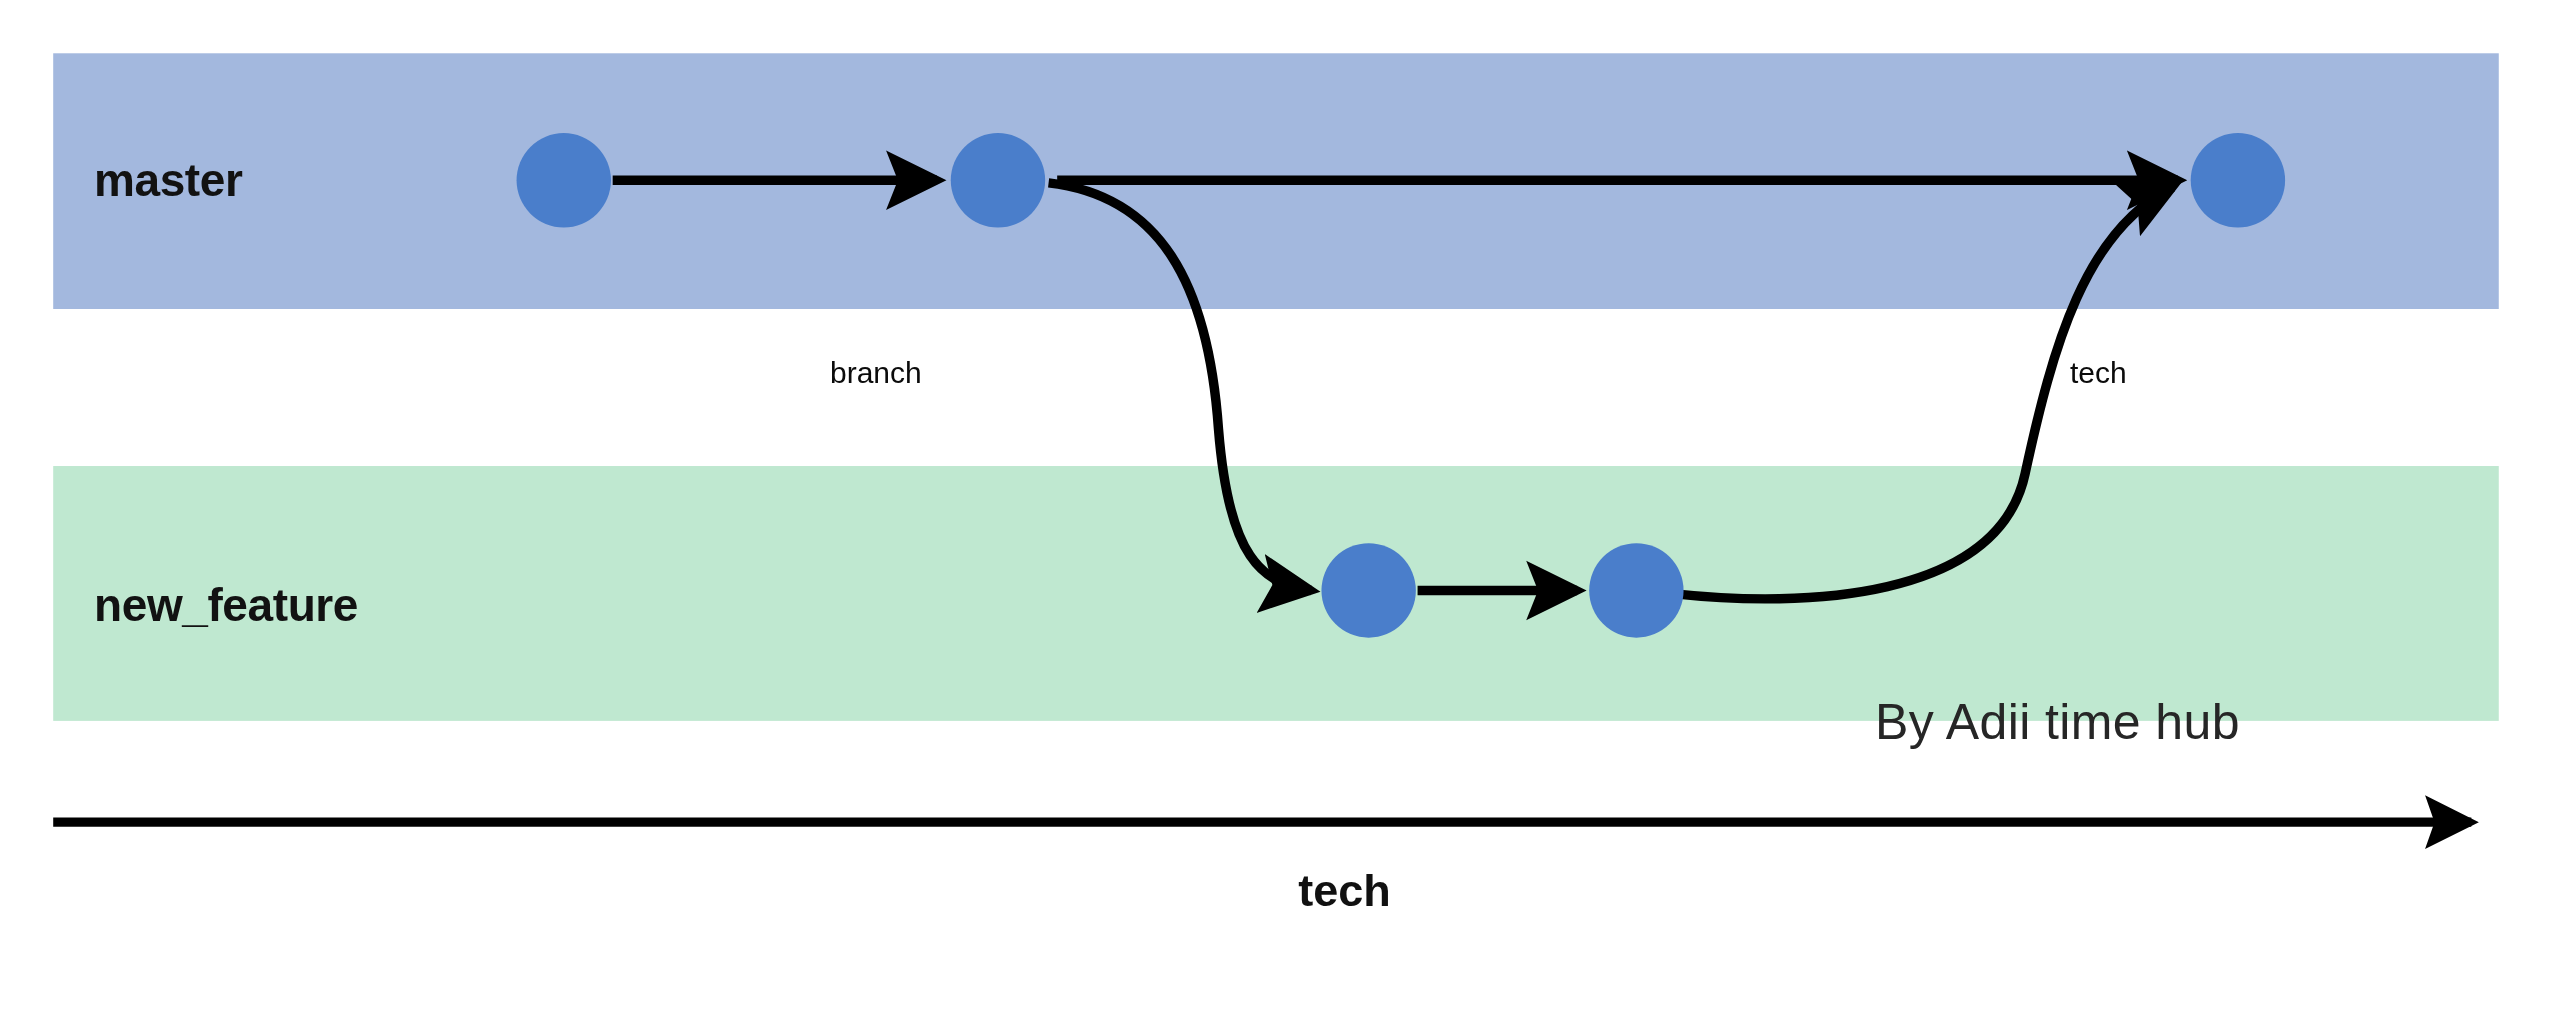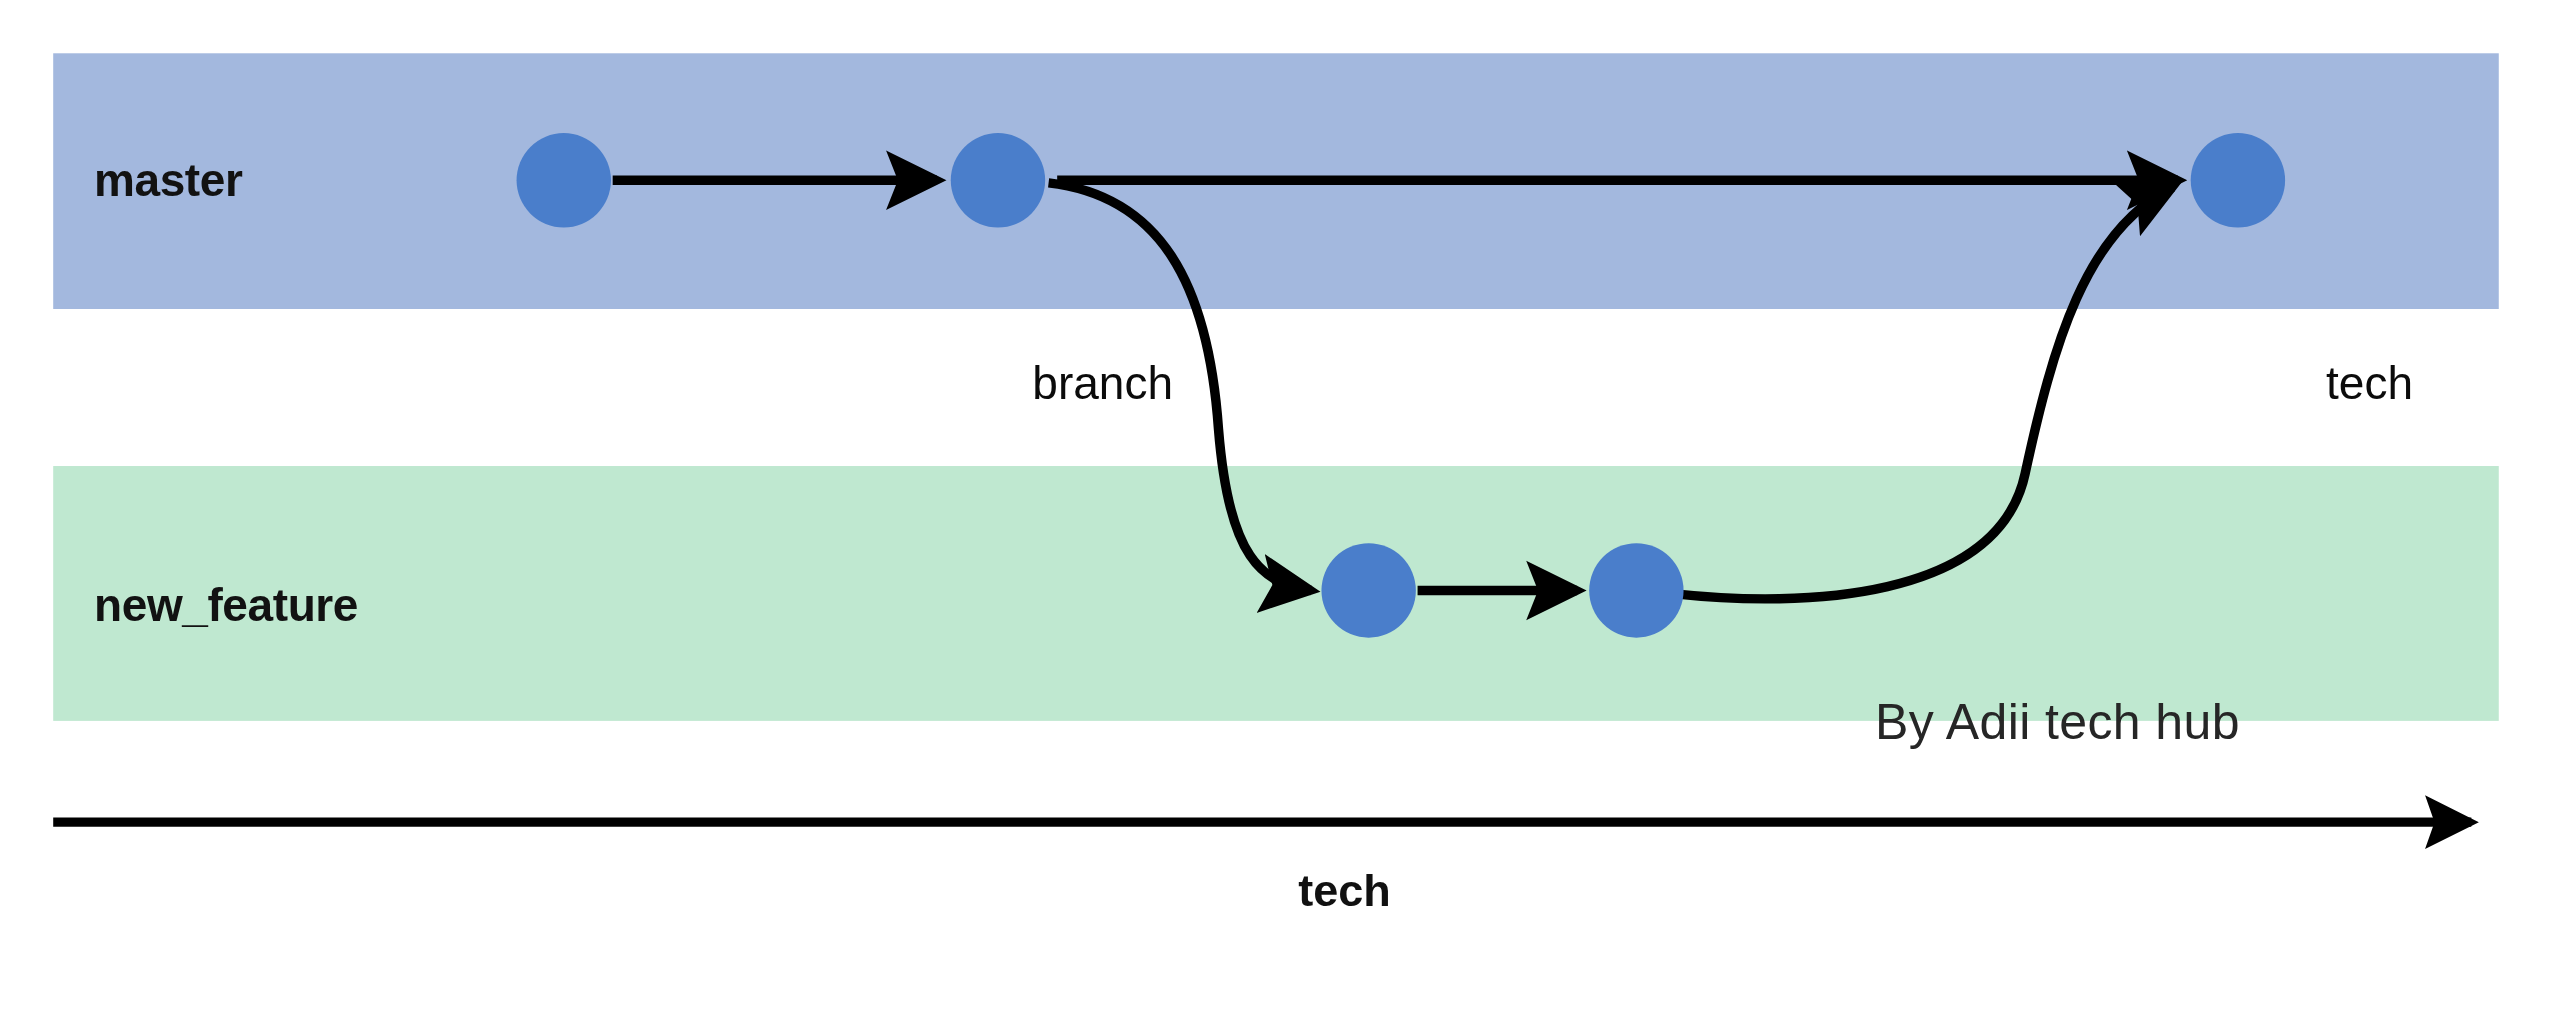--- a/index.html
+++ b/index.html
@@ -31,25 +31,25 @@
     font-family: "Liberation Sans", sans-serif;
     font-size: 46px;
     font-weight: 700;
     color: #121212;
     letter-spacing: -0.4px;
     white-space: nowrap;
   }
   .op-label {
     position: absolute;
     font-family: "Liberation Sans", sans-serif;
-    font-size: 46px;
+    font-size: 30px;
     font-weight: 400;
     color: #0b0b0b;
     white-space: nowrap;
-    text-align: right;
+    text-align: left;
   }
   .axis-label {
     position: absolute;
     font-family: "Liberation Sans", sans-serif;
     font-size: 45px;
     font-weight: 700;
     color: #111111;
     white-space: nowrap;
     text-align: center;
   }
@@ -111,18 +111,18 @@
   </svg>
 
   <div class="lane-label" style="left:94px; top:153px;">master</div>
 
   <div class="lane-label" style="left:94px; top:578px;">new_feature</div>
 
   <div class="op-label" style="left:830px; top:356px; width:343px;">branch</div>
 
   <div class="op-label" style="left:2070px; top:356px; width:343px;">tech</div>
 
-  <div class="credit-label" style="left:1875px; top:693px;">By Adii tech hub</div>
+  <div class="credit-label" style="left:1875px; top:693px;">By Adii time hub</div>
 
   <div class="axis-label" style="left:1173px; top:865px; width:343px;">tech</div>
 
 </div>
 
 
 </body></html>

